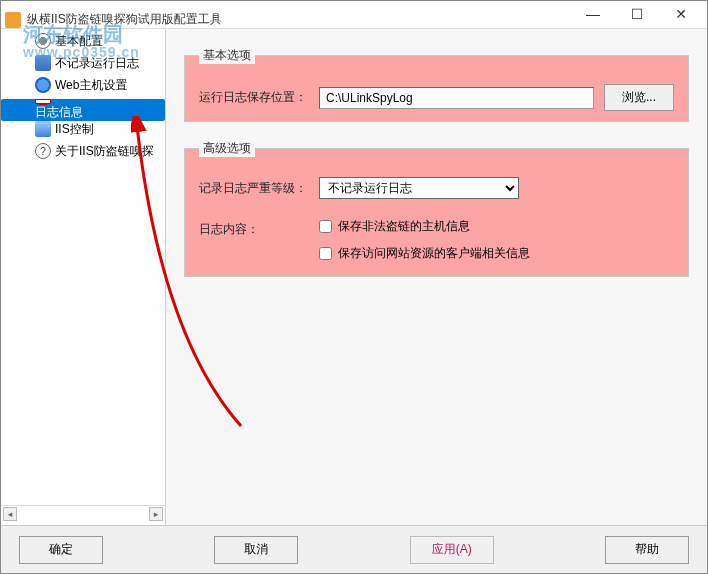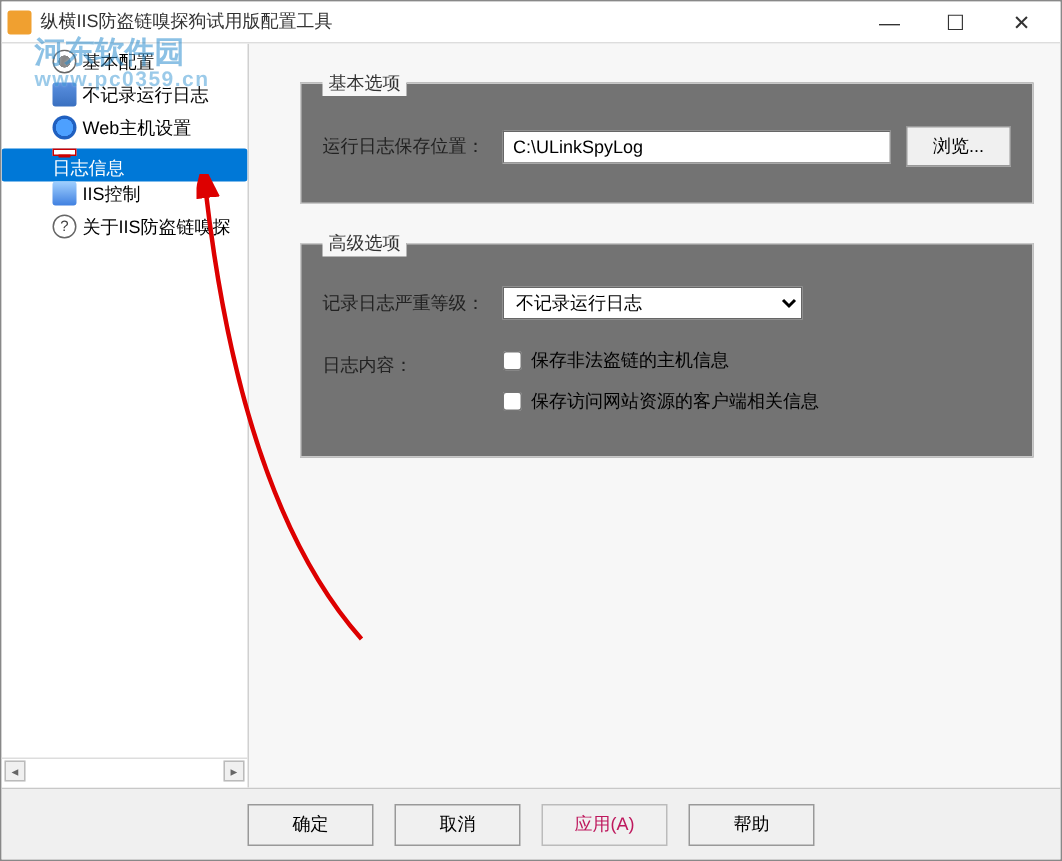--- a/index.html
+++ b/index.html
@@ -1,17 +1,17 @@
 <!DOCTYPE html>
 <html><head>
 <meta charset="utf-8">
 <style>
 * { box-sizing: border-box; margin: 0; padding: 0; }
 body { font-family: "Microsoft YaHei", SimSun, Arial, sans-serif; font-size: 12px; background: #fff; width: 708px; height: 574px; overflow: hidden; position: relative; border: 1px solid #888; }
-.titlebar { height: 28px; background: #fff; border-bottom: 1px solid #ddd; display: flex; align-items: center; padding: 0 4px; position: relative; }
+.titlebar { height: 28px; background: #fff; border-bottom: 1px solid #ddd; display: flex; align-items: flex-end; padding: 0 4px; position: relative; }
 .titlebar .app-icon { width: 16px; height: 16px; margin-right: 6px; display: inline-block; background: #f0a030; border-radius: 2px; }
 .titlebar .title-text { flex: 1; color: #333; }
 .titlebar .win-controls { display: flex; }
 .titlebar .win-btn { width: 44px; height: 28px; display: flex; align-items: center; justify-content: center; font-size: 14px; color: #333; cursor: pointer; }
 .watermark { position: absolute; top: 20px; left: 22px; color: #3090d0; font-size: 20px; font-weight: bold; opacity: 0.55; pointer-events: none; z-index: 50; text-shadow: 0 0 2px rgba(255,255,255,0.6); }
 .watermark .url { display:block; font-size: 14px; color:#4aa0d8; margin-top:-4px; letter-spacing:1px;}
 .main-area { display: flex; height: calc(100% - 28px - 48px); }
 .sidebar { width: 165px; border-right: 1px solid #d0d0d0; background: #fff; padding: 4px 0; display:flex; flex-direction:column;}
 .tree { list-style: none; flex:1; overflow:auto;}
 .tree li { display: flex; align-items: flex-start; height: 22px; padding: 0 4px 0 34px; cursor: pointer; white-space: nowrap; }
@@ -25,30 +25,30 @@
 .icon-log { background: #fff; border:1px solid #c00; position:relative; }
 .icon-log::after{content:"";position:absolute;inset:3px;border-top:1px solid #c00;border-bottom:1px solid #c00;}
 .icon-io { background:#fff; border:1px solid #888; position:relative;}
 .icon-io::after{content:"⇄";position:absolute;inset:0;display:flex;align-items:center;justify-content:center;font-size:10px;color:#c04000;}
 .icon-iis { background: linear-gradient(#a0d0ff,#4080e0); border-radius:2px; }
 .icon-about { background:#fff; border:1px solid #666; border-radius:50%; position:relative;}
 .icon-about::after{content:"?";position:absolute;inset:0;display:flex;align-items:center;justify-content:center;font-size:10px;color:#444;}
 .hscroll { height:16px; border-top:1px solid #ddd; display:flex; align-items:center; justify-content:space-between; padding:0 2px; color:#666;}
 .hscroll .arrow{width:14px;height:14px;border:1px solid #bbb;display:flex;align-items:center;justify-content:center;font-size:9px;background:#f0f0f0;}
 .content { flex: 1; padding: 18px 18px 8px 18px; overflow: auto; background:#f7f7f7; }
-fieldset { border: 1px solid #c8c8c8; margin-bottom: 18px; padding: 14px 14px 18px 14px; background: #737373; margin-left: 16px; }
+fieldset { border: 1px solid #c8c8c8; margin-bottom: 18px; padding: 14px 14px 4px 14px; background: #fca5a5; }
 legend { padding: 0 4px; color: #333; background:#f7f7f7;}
 .form-row { display: flex; align-items: center; margin: 6px 0; }
 .form-row .lbl { width: 120px; color: #222; }
 .text-input { flex: 1; height: 22px; border: 1px solid #999; border-top-color:#666; border-left-color:#666; background: #fff; padding: 0 6px; font-size: 12px; }
 .btn-small { width: 70px; height: 27px; margin-left: 10px; background: #f0f0f0; border: 1px solid #999; cursor: pointer; font-size:12px;}
 .select { width: 200px; height: 22px; border: 1px solid #666; background: #fff; padding: 0 4px; font-size: 12px; }
 .checkbox-row { display: flex; align-items: center; margin: 10px 0 10px 120px; }
 .checkbox-row input { margin-right: 6px; width:13px; height:13px; }
-.button-bar { height: 48px; border-top: 1px solid #c8c8c8; display: flex; align-items: center; justify-content: center; padding: 0 18px; gap: 14px; background:#f0f0f0; }
+.button-bar { height: 48px; border-top: 1px solid #c8c8c8; display: flex; align-items: center; justify-content: space-between; padding: 0 18px; gap: 14px; background:#f0f0f0; }
 .btn { width: 84px; height: 28px; background: #f0f0f0; border: 1px solid #999; cursor: pointer; font-size: 12px; }
 .btn:disabled { color: #be185d; border-color: #bbb; cursor: default; }
 .arrow-annot { position:absolute; left:130px; top:115px; width:140px; height:320px; pointer-events:none; z-index:40; }
 </style>
 </head>
 <body>
 
 <div class="titlebar">
   <span class="app-icon"></span>
   <span class="title-text">纵横IIS防盗链嗅探狗试用版配置工具</span>

